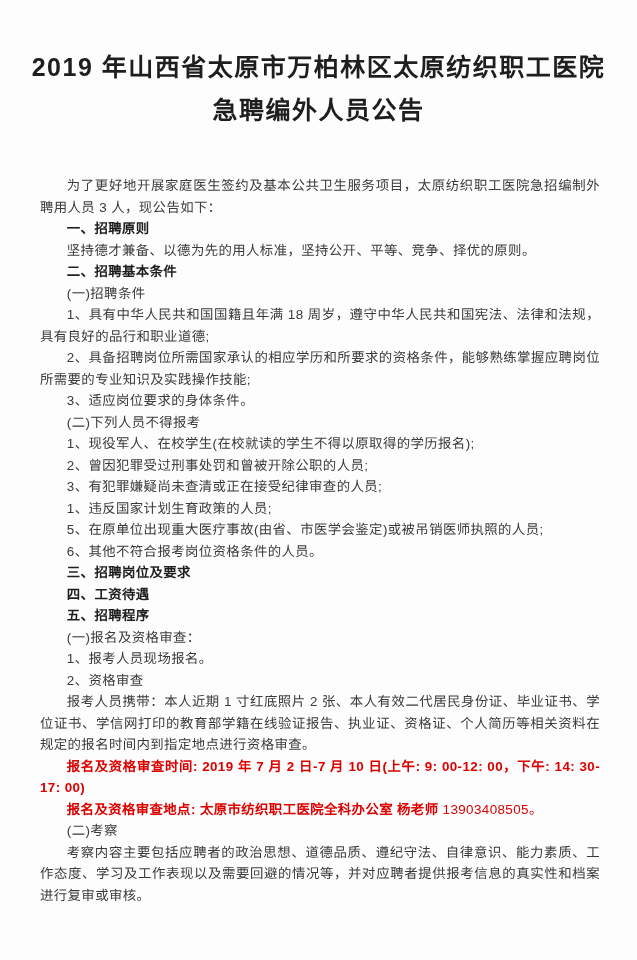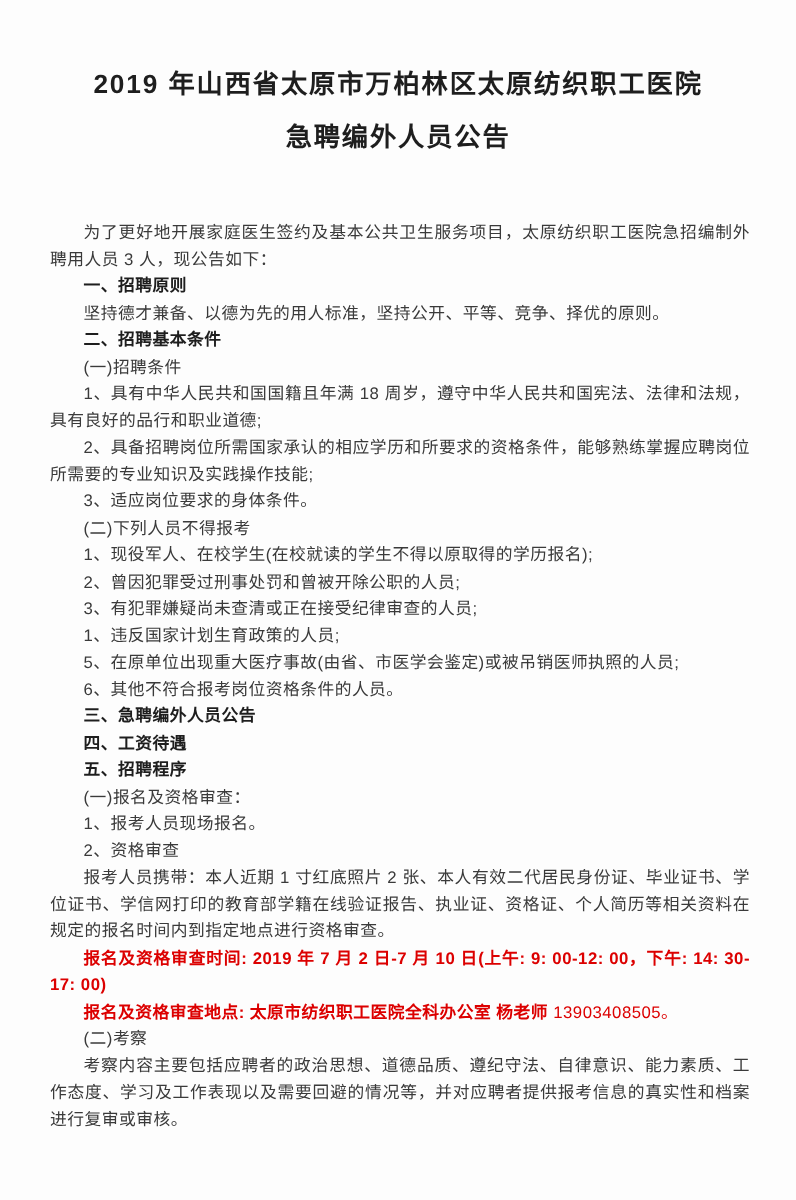--- a/index.html
+++ b/index.html
@@ -18,21 +18,21 @@
     background: var(--background, #fdfdfd);
     overflow: hidden;
   }
   .doc-title {
     padding-top: 46px;
     text-align: center;
     color: var(--heading-text, #1e1e1e);
   }
   .doc-title .title-line {
     display: block;
-    font-size: 21px;
+    font-size: 25px;
     font-weight: bold;
     line-height: 43px;
     letter-spacing: 1.5px;
   }
   .doc-content {
     margin: 43px 37px 0 40px;
     font-size: 13.4px;
     line-height: 21.5px;
     color: var(--body-text, #3a3a3a);
     text-align: justify;
@@ -72,21 +72,21 @@
     <p>1、具有中华人民共和国国籍且年满 18 周岁，遵守中华人民共和国宪法、法律和法规，具有良好的品行和职业道德;</p>
     <p>2、具备招聘岗位所需国家承认的相应学历和所要求的资格条件，能够熟练掌握应聘岗位所需要的专业知识及实践操作技能;</p>
     <p>3、适应岗位要求的身体条件。</p>
     <p>(二)下列人员不得报考</p>
     <p>1、现役军人、在校学生(在校就读的学生不得以原取得的学历报名);</p>
     <p>2、曾因犯罪受过刑事处罚和曾被开除公职的人员;</p>
     <p>3、有犯罪嫌疑尚未查清或正在接受纪律审查的人员;</p>
     <p>1、违反国家计划生育政策的人员;</p>
     <p>5、在原单位出现重大医疗事故(由省、市医学会鉴定)或被吊销医师执照的人员;</p>
     <p>6、其他不符合报考岗位资格条件的人员。</p>
-    <p class="heading">三、急聘编外人员公告</p>
+    <p class="heading">三、招聘岗位及要求</p>
     <p class="heading">四、工资待遇</p>
     <p class="heading">五、招聘程序</p>
     <p>(一)报名及资格审查：</p>
     <p>1、报考人员现场报名。</p>
     <p>2、资格审查</p>
     <p>报考人员携带：本人近期 1 寸红底照片 2 张、本人有效二代居民身份证、毕业证书、学位证书、学信网打印的教育部学籍在线验证报告、执业证、资格证、个人简历等相关资料在规定的报名时间内到指定地点进行资格审查。</p>
     <p class="red">报名及资格审查时间: 2019 年 7 月 2 日-7 月 10 日(上午: 9: 00-12: 00，下午: 14: 30-17: 00)</p>
     <p class="red"><span>报名及资格审查地点: 太原市纺织职工医院全科办公室 杨老师 </span><span class="phone">13903408505。</span></p>
     <p>(二)考察</p>
     <p>考察内容主要包括应聘者的政治思想、道德品质、遵纪守法、自律意识、能力素质、工作态度、学习及工作表现以及需要回避的情况等，并对应聘者提供报考信息的真实性和档案进行复审或审核。</p>

